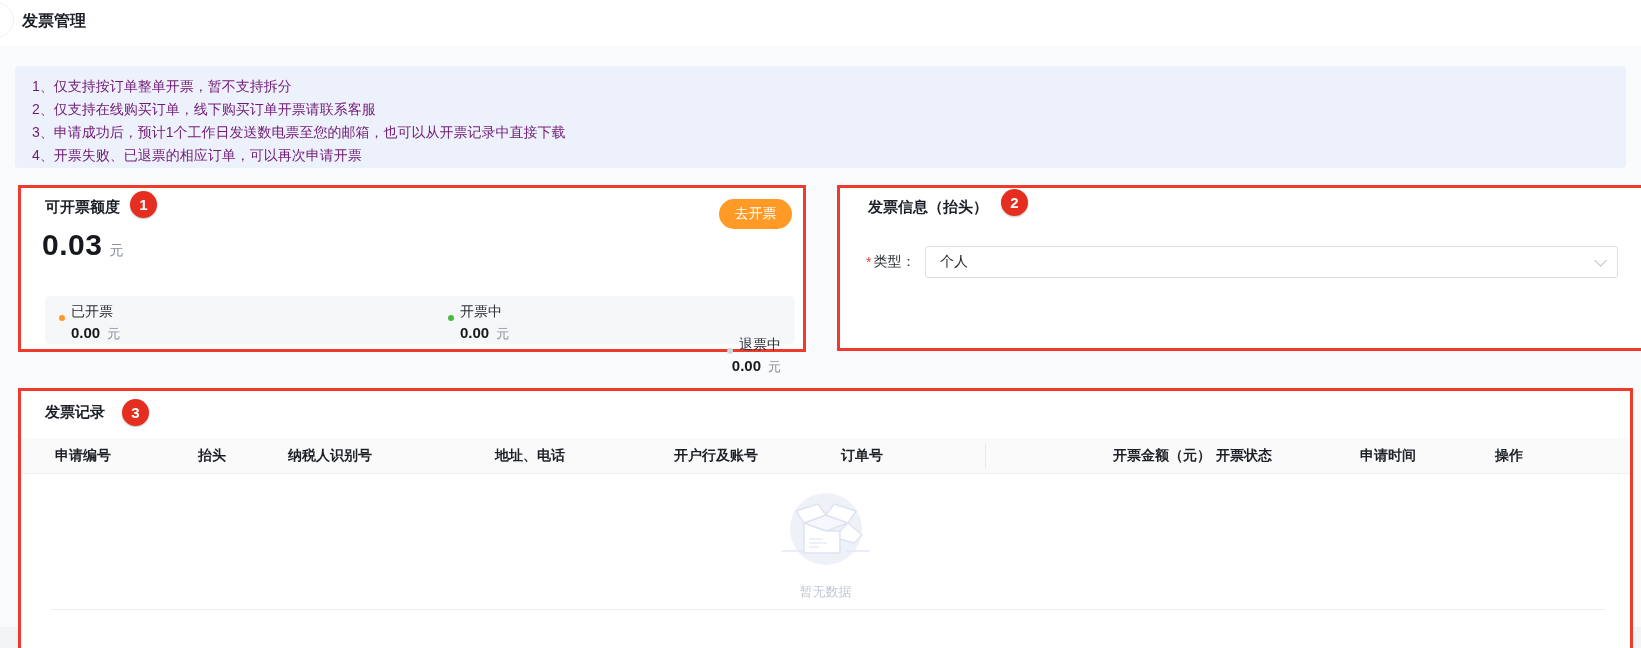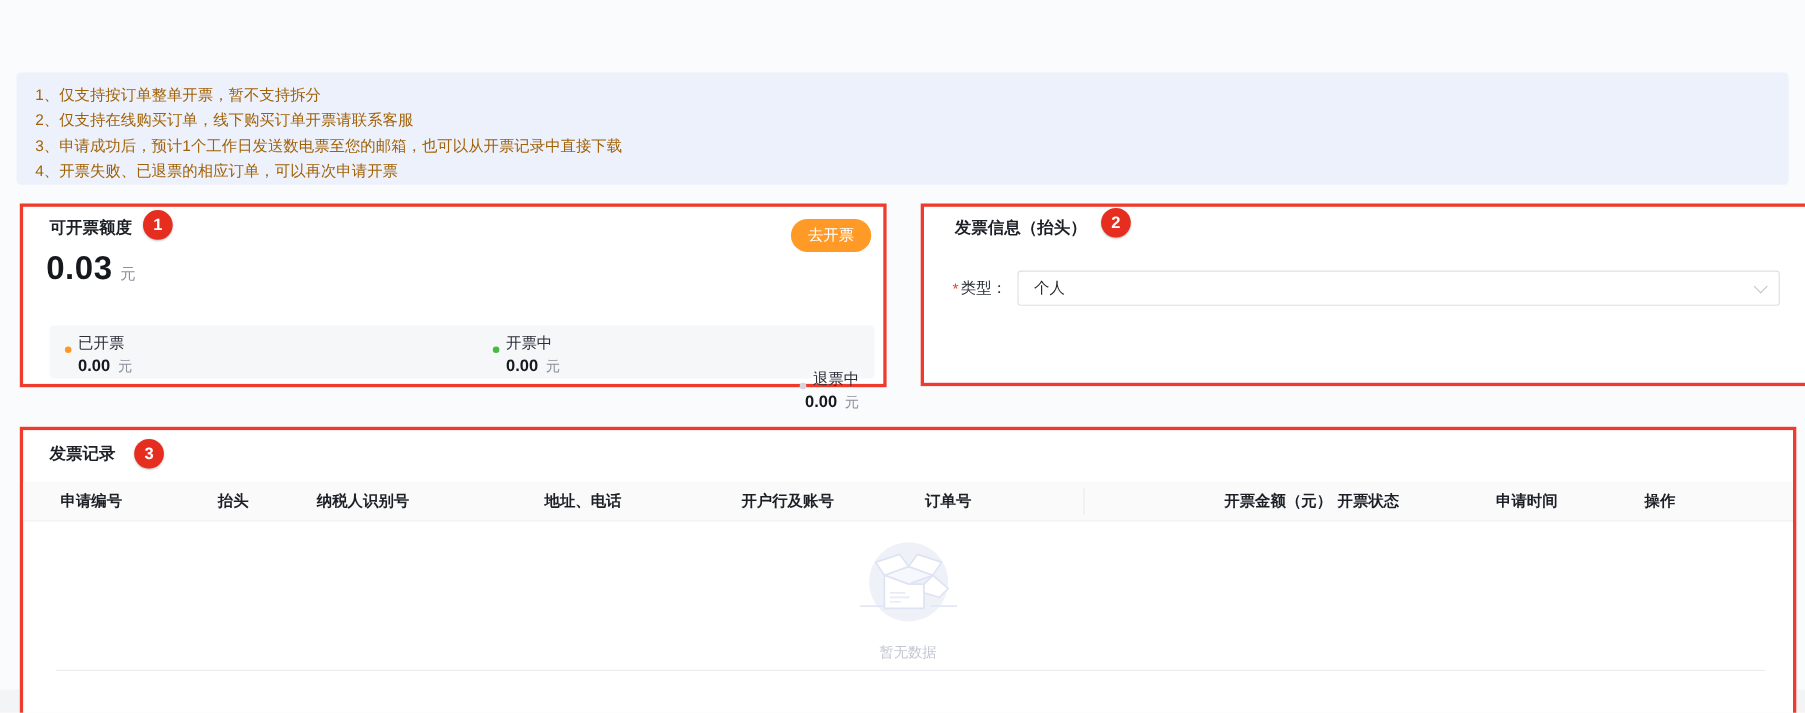--- a/index.html
+++ b/index.html
@@ -11,21 +11,21 @@
   .topbar { position:absolute; left:0; top:0; width:1641px; height:45px; background:#fff; }
   .topbar-circle { position:absolute; left:-22px; top:2px; width:36px; height:36px;
     border-radius:50%; background:#fff; border:1px solid #edeff2; }
   .page-title { position:absolute; left:22px; top:11px; font-size:16px; font-weight:bold; color:#1c2026; }
 
   .bottom-strip { position:absolute; left:0; top:627px; width:1641px; height:21px; background:#f3f4f6; }
 
   
   .notice { position:absolute; left:15px; top:66px; width:1611px; height:102px;
     background:#edf1fc; border-radius:4px; padding:9px 17px; }
-  .notice-line { font-size:14px; line-height:23px; color:#a16207; font-weight:500; white-space:nowrap; }
+  .notice-line { font-size:14px; line-height:23px; color:#701a75; font-weight:500; white-space:nowrap; }
 
   
   .anno { position:absolute; background:#fff; border:3px solid #ee3b2e; }
   .panel-quota   { left:18px;  top:185px; width:788px;  height:167px; }
   .panel-info    { left:837px; top:185px; width:808px;  height:166px; }
   .panel-records { left:18px;  top:388px; width:1615px; height:273px; }
 
   .badge { position:absolute; width:27px; height:27px; border-radius:50%;
     background:#e52e1f; color:#fff; font-size:15px; font-weight:bold;
     display:flex; align-items:center; justify-content:center;
@@ -72,20 +72,24 @@
   .th-divider { position:absolute; left:964px; top:6px; width:1px; height:24px; background:#e9e9e9; }
   .empty-wrap { position:absolute; left:0; top:100px; width:100%; text-align:center; }
   .empty-text { font-size:13px; color:#c3c7d1; margin-top:6px; }
   .table-bottom-line { position:absolute; left:30px; top:218px; width:1554px; height:1px; background:#ebedf0; }
 </style>
 </head>
 <body>
 
 <div class="page">
 
+  <div class="topbar">
+    <div class="topbar-circle"></div>
+    <div class="page-title">发票管理</div>
+  </div>
 
   <div class="bottom-strip"></div>
 
   <div class="notice">
     <div class="notice-line">1、仅支持按订单整单开票，暂不支持拆分</div>
     <div class="notice-line">2、仅支持在线购买订单，线下购买订单开票请联系客服</div>
     <div class="notice-line">3、申请成功后，预计1个工作日发送数电票至您的邮箱，也可以从开票记录中直接下载</div>
     <div class="notice-line">4、开票失败、已退票的相应订单，可以再次申请开票</div>
   </div>
 

